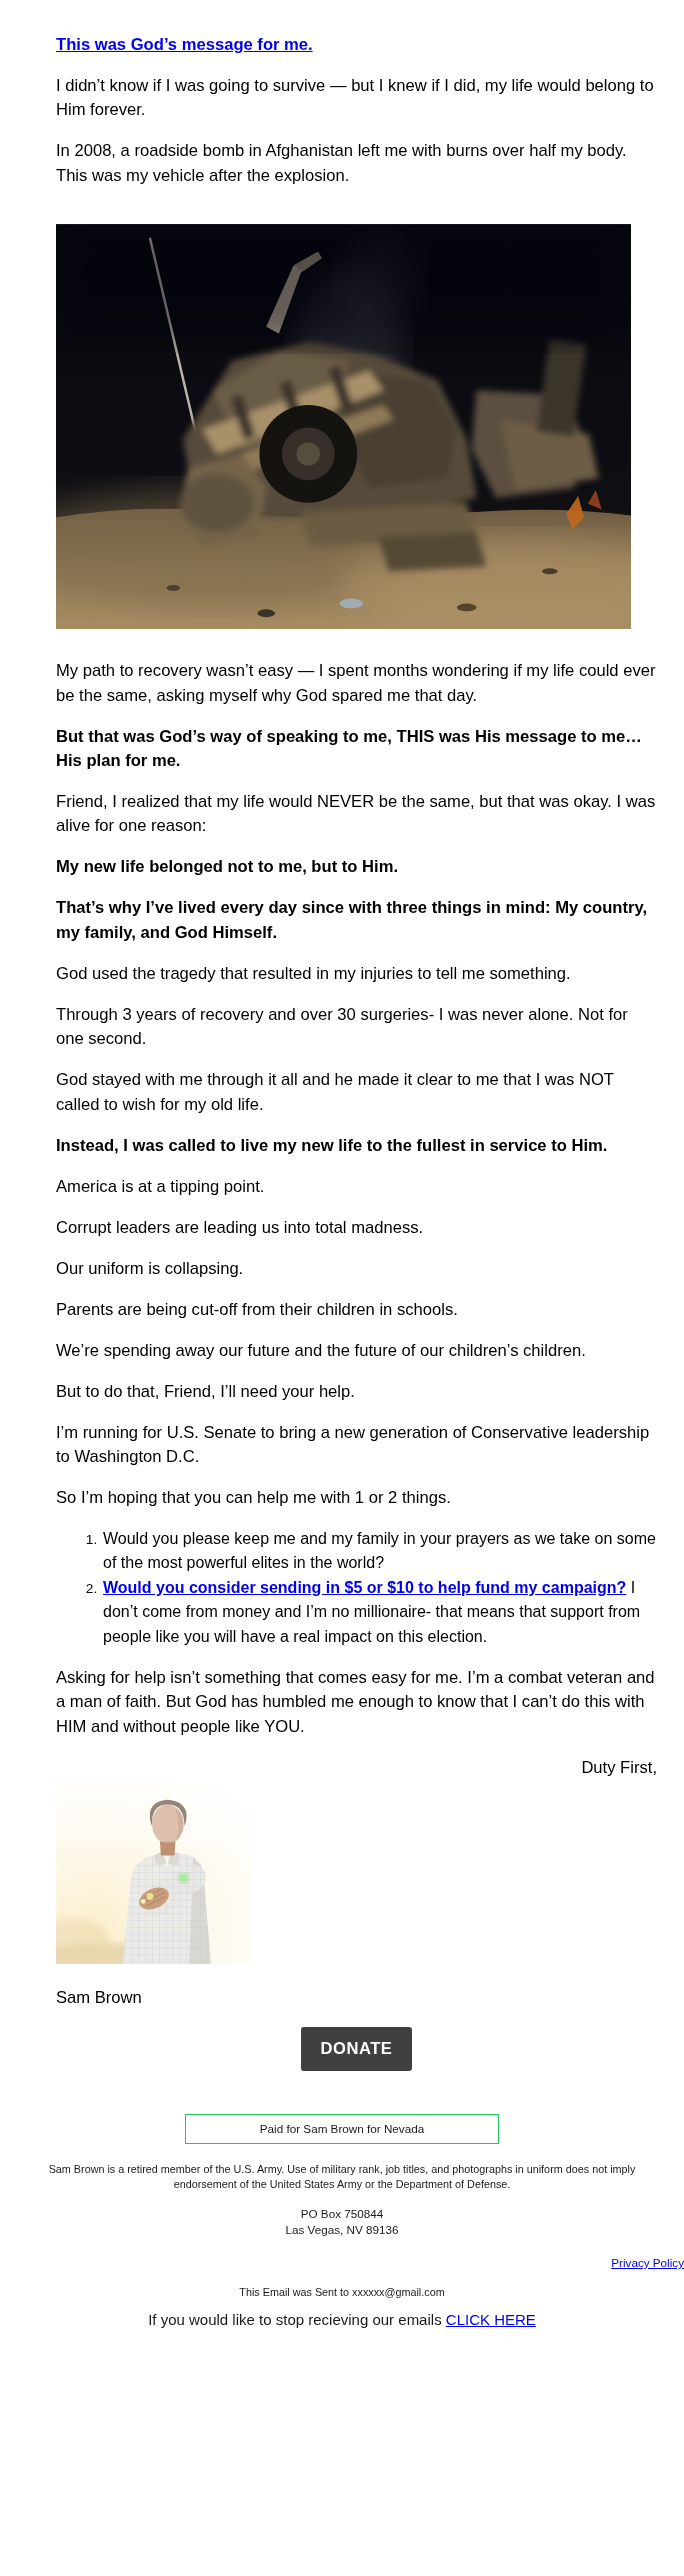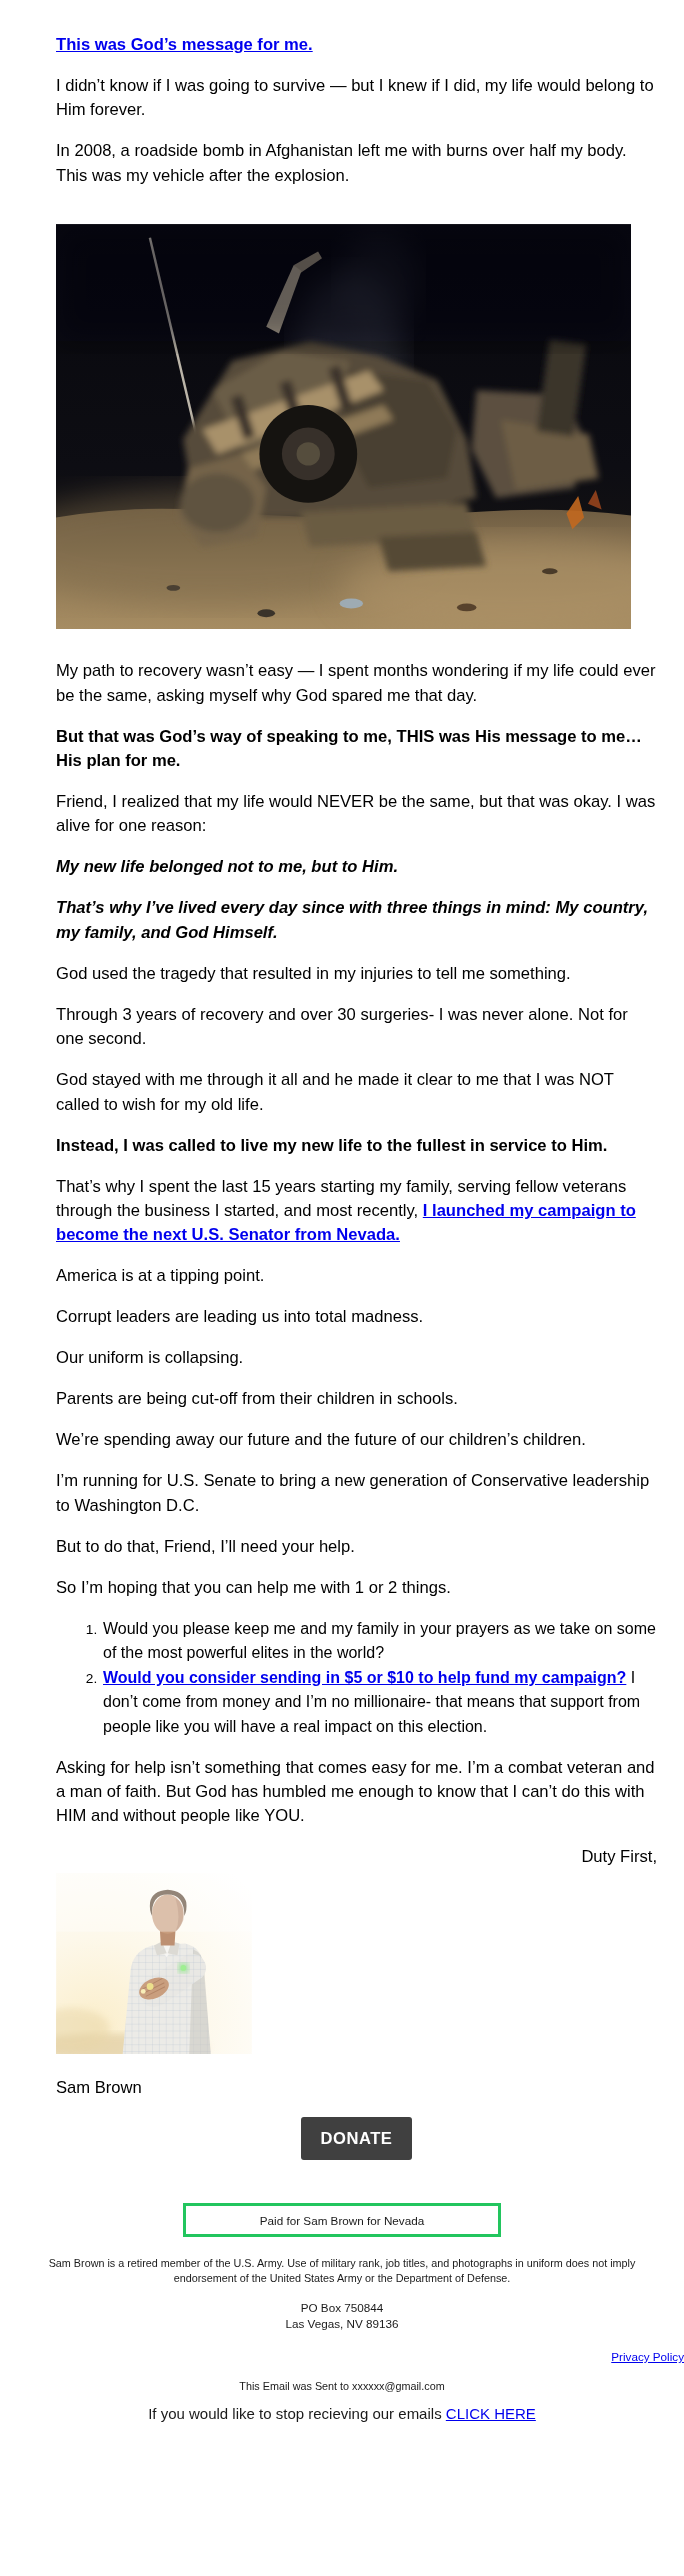--- a/index.html
+++ b/index.html
@@ -1,32 +1,32 @@
 <!DOCTYPE html>
 <html><head>
 <meta charset="utf-8">
 <style>
   html,body{margin:0;padding:0;background:#ffffff;}
   .page{width:684px;background:#ffffff;font-family:"Liberation Sans",sans-serif;color:#000;}
   .content{box-sizing:border-box;width:684px;padding:33px 27px 0 56px;}
   .p{font-size:16.6px;line-height:24.4px;margin:0 0 16.6px 0;}
   .b{font-weight:bold;}
-  .bi{font-weight:bold;font-style:italic;}
+  .bi{font-weight:bold;}
   a.cta{color:#0000EE;font-weight:bold;text-decoration:underline;cursor:pointer;}
   a.flink{color:#0000EE;text-decoration:underline;cursor:pointer;}
   .photo1{width:575px;height:405px;margin:36px 0 30px 0;display:block;}
   .photo2{width:196px;height:181px;margin:0 0 22.5px 0;display:block;}
   .mb3{margin-bottom:2.9px;text-align:right;}
   ol.asklist{margin:0 0 16.6px 0;padding:0 0 0 45px;font-size:16px;line-height:24.4px;}
   ol.asklist li{margin:0;padding:0 0 0 2px;}
   ol.asklist li::marker{font-size:13.7px;}
   .donate-wrap{text-align:center;margin:11.7px 0 43px 0;}
   .donate-btn{display:inline-block;background:#404040;color:#ffffff;font-weight:bold;font-size:16.6px;letter-spacing:0.5px;padding:11.7px 19.6px;border:none;border-radius:2.9px;cursor:pointer;font-family:"Liberation Sans",sans-serif;}
   .footer{width:684px;text-align:center;color:#1a1a1a;}
-  .paid-box{width:312px;height:28px;margin:0 auto;border:3px solid #22c55e;display:flex;align-items:center;justify-content:center;font-size:11.7px;}
+  .paid-box{width:312px;height:28px;margin:0 auto;border:1px solid #22c55e;display:flex;align-items:center;justify-content:center;font-size:11.7px;}
   .disclaimer{font-size:10.8px;line-height:14.7px;max-width:587px;margin:18.6px auto 0 auto;}
   .address{font-size:11.7px;line-height:15.6px;margin-top:14.7px;}
   .privacy{font-size:11.7px;margin-top:18.6px;text-align:right;}
   .sentto{font-size:10.8px;margin-top:16.6px;}
   .unsub{font-size:15px;margin-top:13.7px;padding-bottom:9.8px;}
 </style>
 </head>
 <body>
 
 <div class="page">
@@ -125,37 +125,34 @@
     <p class="p bi">That’s why I’ve lived every day since with three things in mind: My country, my family, and God Himself.</p>
 
     <p class="p">God used the tragedy that resulted in my injuries to tell me something.</p>
 
     <p class="p">Through 3 years of recovery and over 30 surgeries- I was never alone. Not for one second.</p>
 
     <p class="p">God stayed with me through it all and he made it clear to me that I was NOT called to wish for my old life.</p>
 
     <p class="p b">Instead, I was called to live my new life to the fullest in service to Him.</p>
 
-    <p class="p">
-      <span>That’s why I spent the last 15 years starting my family, serving fellow veterans through the business I started, and most recently, </span><a class="cta">I launched my campaign to become the next U.S. Senator from Nevada.</a>
-    </p>
 
     <p class="p">America is at a tipping point.</p>
 
     <p class="p">Corrupt leaders are leading us into total madness.</p>
 
     <p class="p">Our uniform is collapsing.</p>
 
     <p class="p">Parents are being cut-off from their children in schools.</p>
 
     <p class="p">We’re spending away our future and the future of our children’s children.</p>
 
+    <p class="p">But to do that, Friend, I’ll need your help.</p>
+
     <p class="p">I’m running for U.S. Senate to bring a new generation of Conservative leadership to Washington D.C.</p>
-
-    <p class="p">But to do that, Friend, I’ll need your help.</p>
 
     <p class="p">So I’m hoping that you can help me with 1 or 2 things.</p>
 
     <ol class="asklist">
       <li>
         <span>Would you please keep me and my family in your prayers as we take on some of the most powerful elites in the world?</span>
       </li>
       <li>
         <a class="cta">Would you consider sending in $5 or $10 to help fund my campaign?</a><span> I don’t come from money and I’m no millionaire- that means that support from people like you will have a real impact on this election.</span>
       </li>

